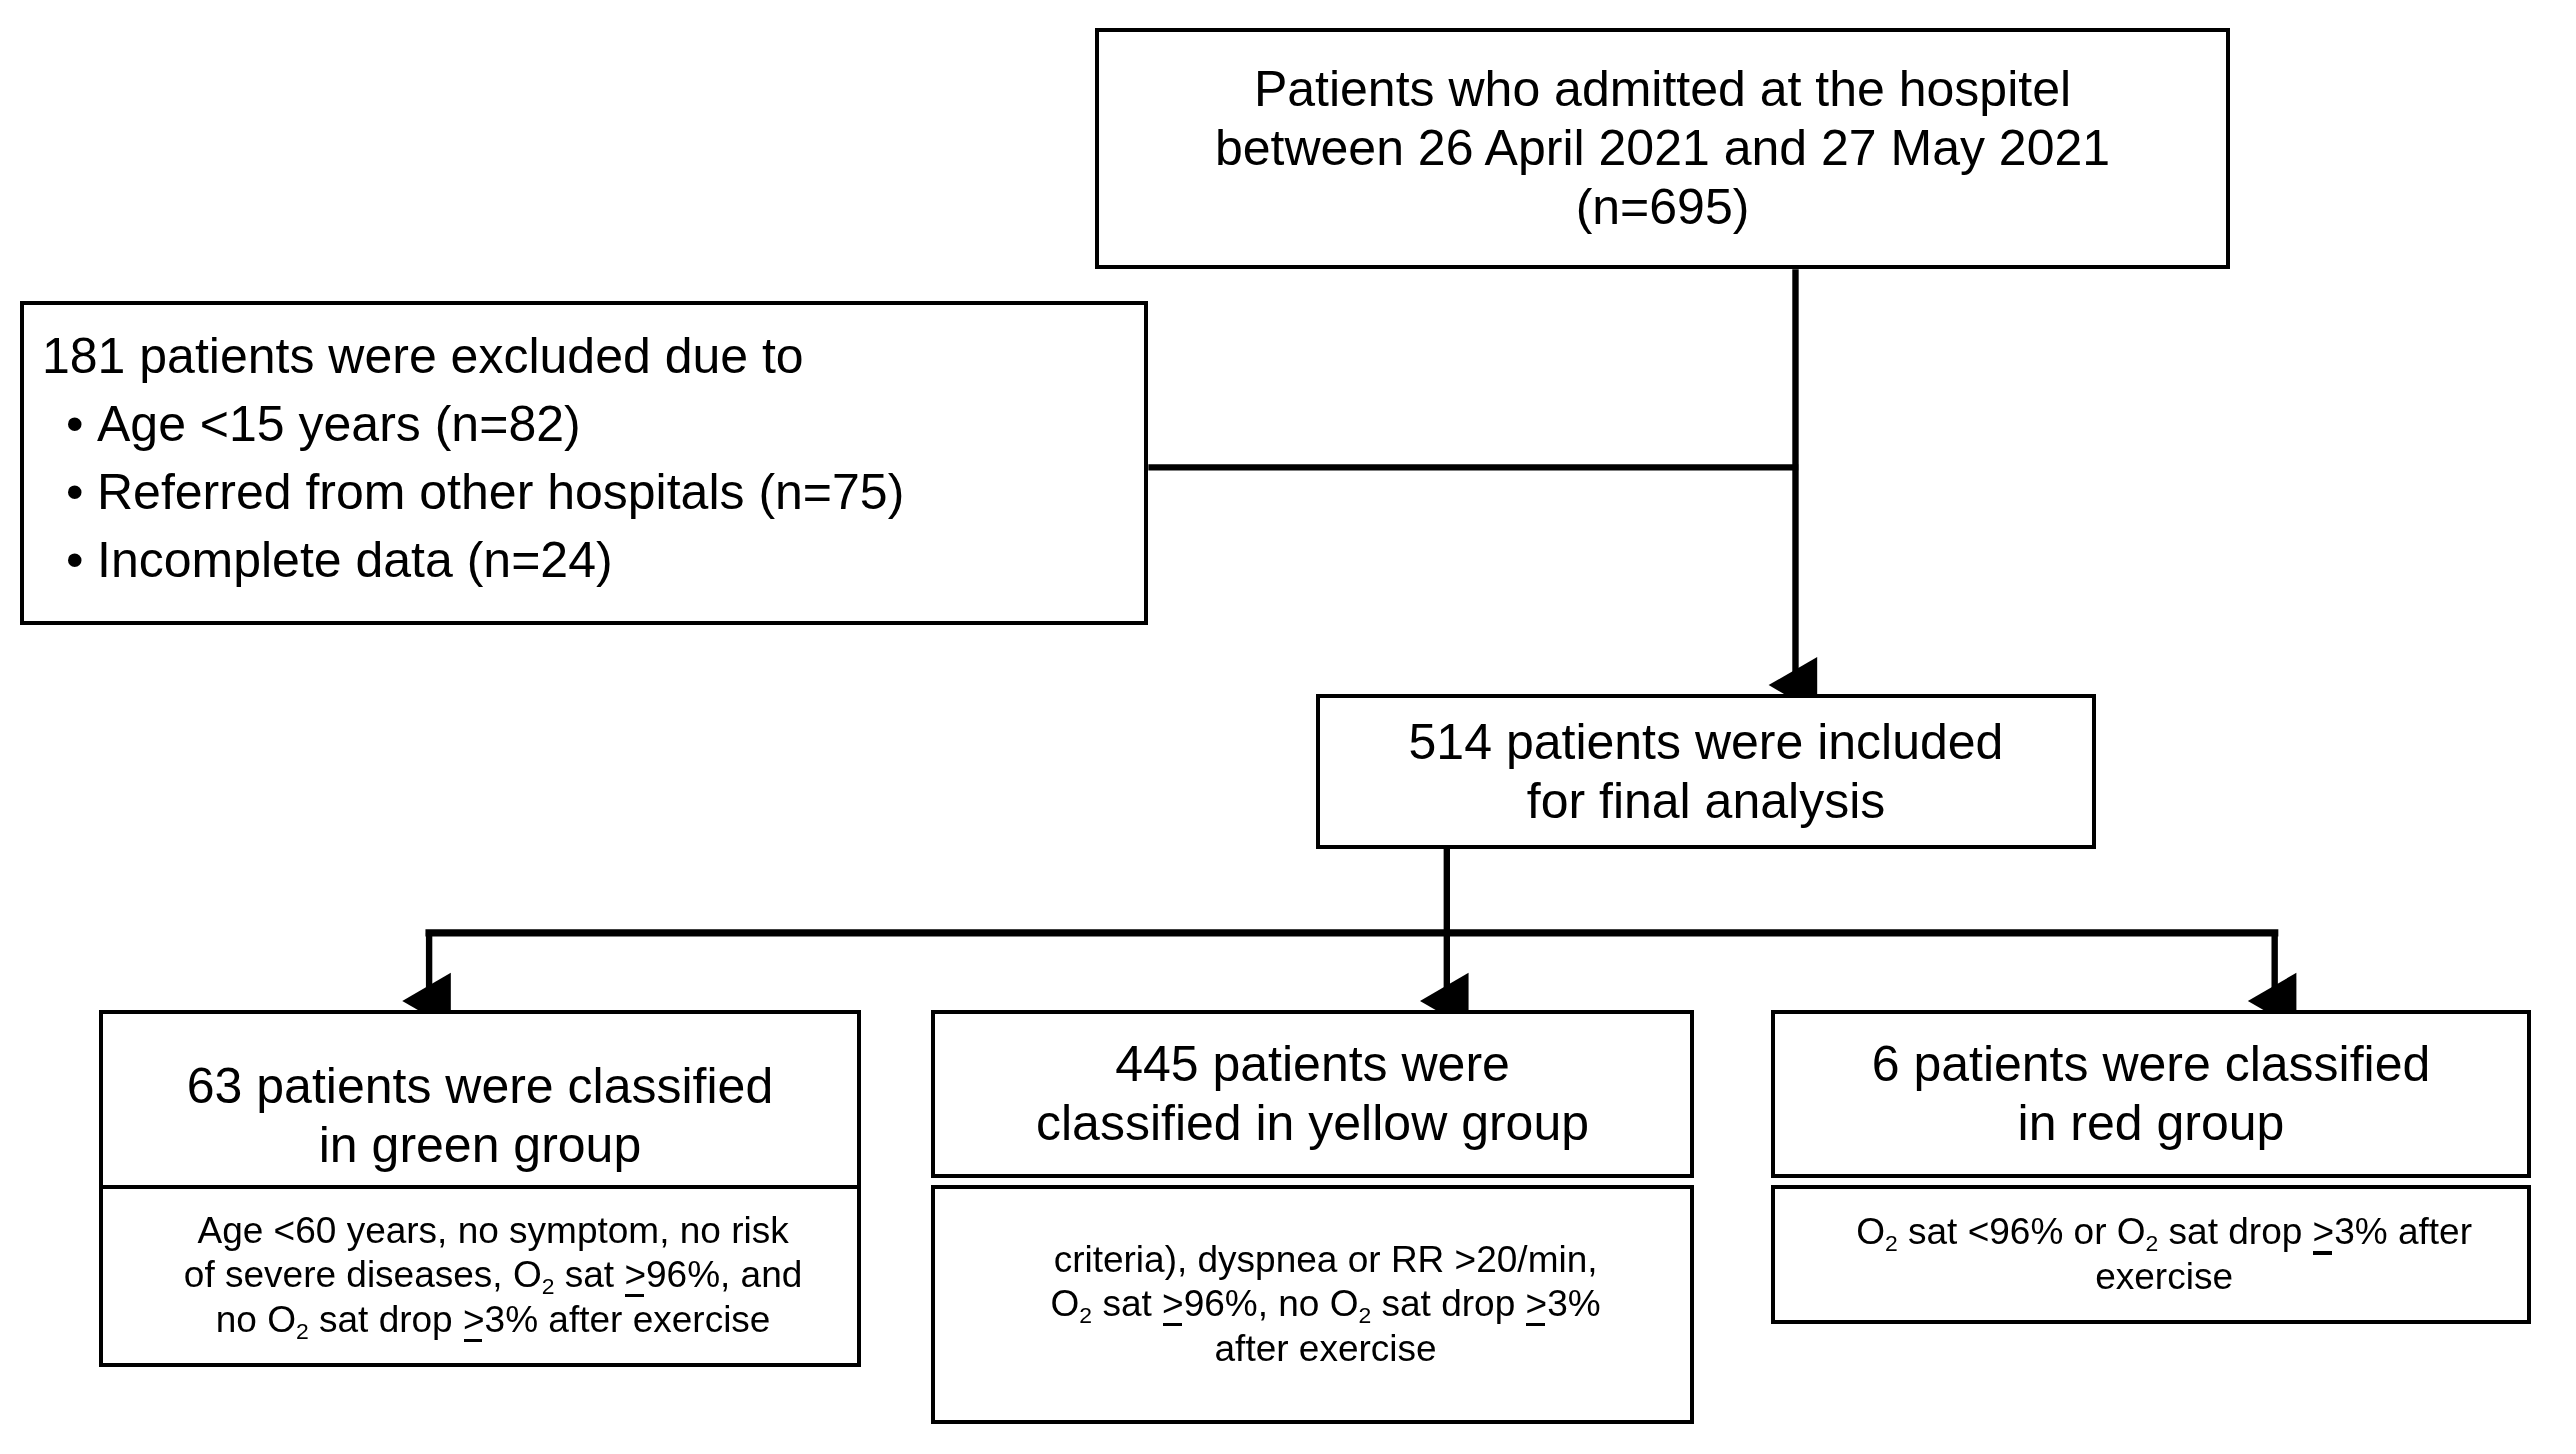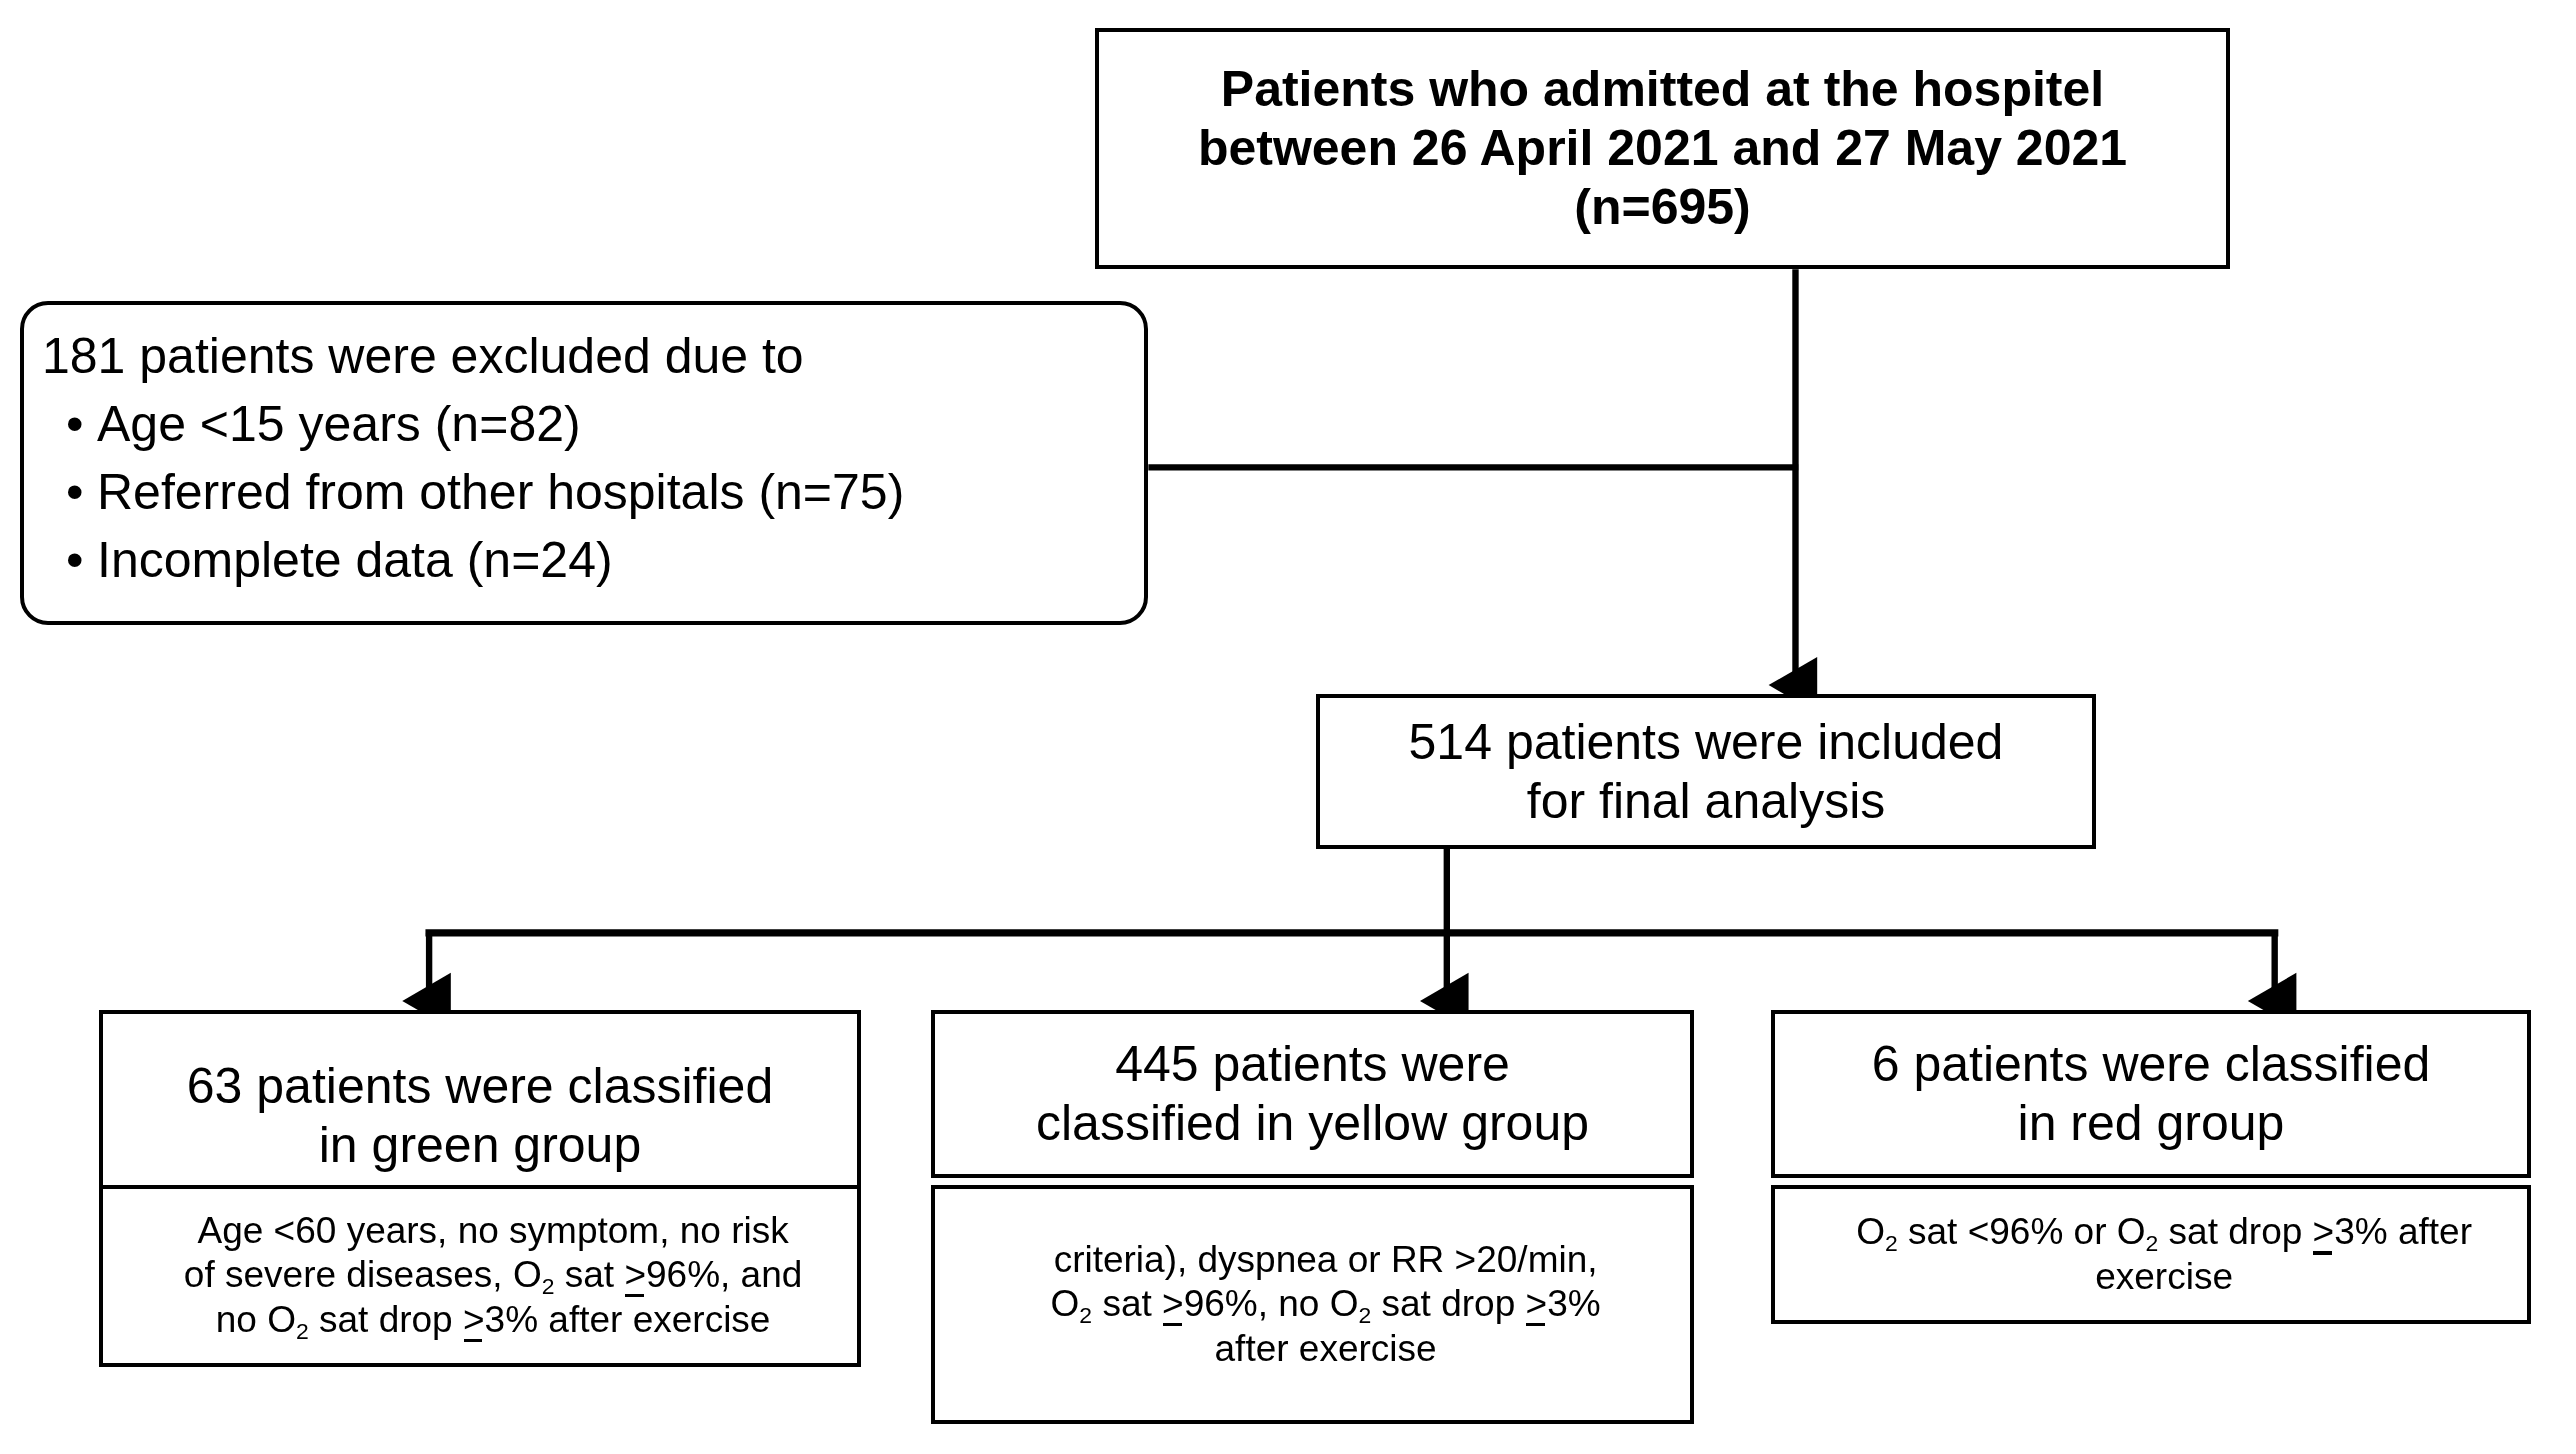--- a/index.html
+++ b/index.html
@@ -113,29 +113,29 @@
 
     <line x1="466" y1="1022" x2="2496" y2="1022" stroke="#000000" stroke-width="8"></line>
 
     <line x1="470" y1="1022" x2="470" y2="1098" stroke="#000000" stroke-width="7" marker-end="url(#arrow)"></line>
 
     <line x1="1585" y1="1022" x2="1585" y2="1098" stroke="#000000" stroke-width="7" marker-end="url(#arrow)"></line>
 
     <line x1="2492" y1="1022" x2="2492" y2="1098" stroke="#000000" stroke-width="7" marker-end="url(#arrow)"></line>
   </svg>
 
-  <div class="node big" style="left:1095px; top:28px; width:1135px; height:241px;font-weight:bold;">
+  <div class="node big" style="left:1095px; top:28px; width:1135px; height:241px;">
     <div class="txt">
       <div>Patients who admitted at the hospitel</div>
       <div>between 26 April 2021 and 27 May 2021</div>
       <div>(n=695)</div>
     </div>
   </div>
 
-  <div class="node big left-align" style="left:20px; top:301px; width:1128px; height:324px; padding:12.8px 18px;border-radius:28px;">
+  <div class="node big left-align" style="left:20px; top:301px; width:1128px; height:324px; padding:12.8px 18px;">
     <div class="txt">
       <div>181 patients were excluded due to</div>
       <ul class="bullets">
         <li>Age &lt;15 years (n=82)</li>
         <li>Referred from other hospitals (n=75)</li>
         <li>Incomplete data (n=24)</li>
       </ul>
     </div>
   </div>
 

